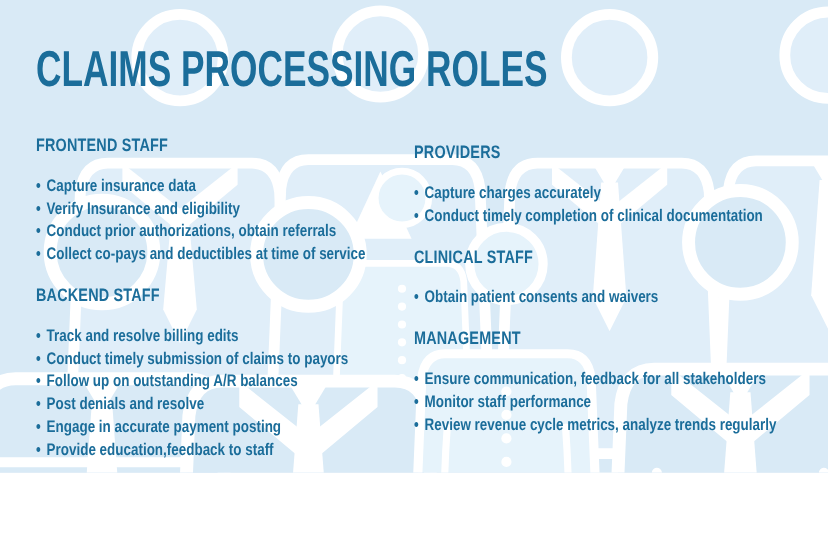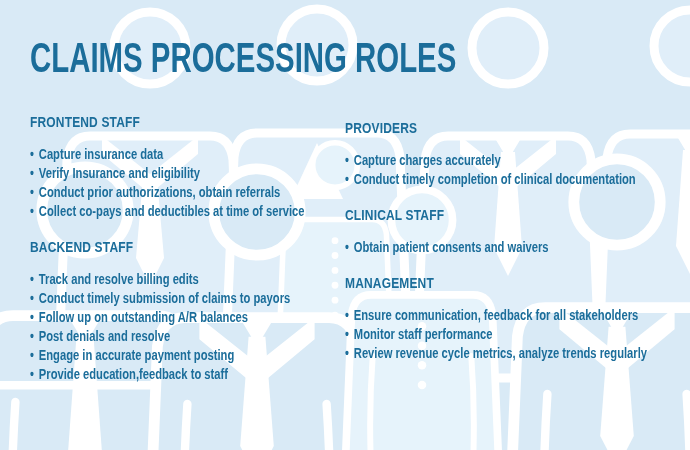--- a/index.html
+++ b/index.html
@@ -1,18 +1,18 @@
 <!DOCTYPE html>
 <html style="--bullet: &quot;• &quot;;"><head>
 <meta charset="utf-8">
 <style>
   html,body{margin:0;padding:0;}
   #stage{
     position:relative;
-    width:690px;height:450px;
+    width:690px;height:394px;
     overflow:hidden;
     background:#d9eaf6;
     font-family:"Liberation Sans", sans-serif;
   }
   #crowd{position:absolute;left:0;top:0;z-index:0;}
   .ph{fill:#e0eef9;stroke:#ffffff;stroke-width:9;}
   .pb{fill:#e0eef9;stroke:#ffffff;stroke-width:9;stroke-linejoin:round;}
   .front .ph,.front .pb{fill:#d9eaf6;}
   .lite .ph,.lite .pb{fill:#e6f3fb;}
   .wht{fill:#ffffff;stroke:none;}

